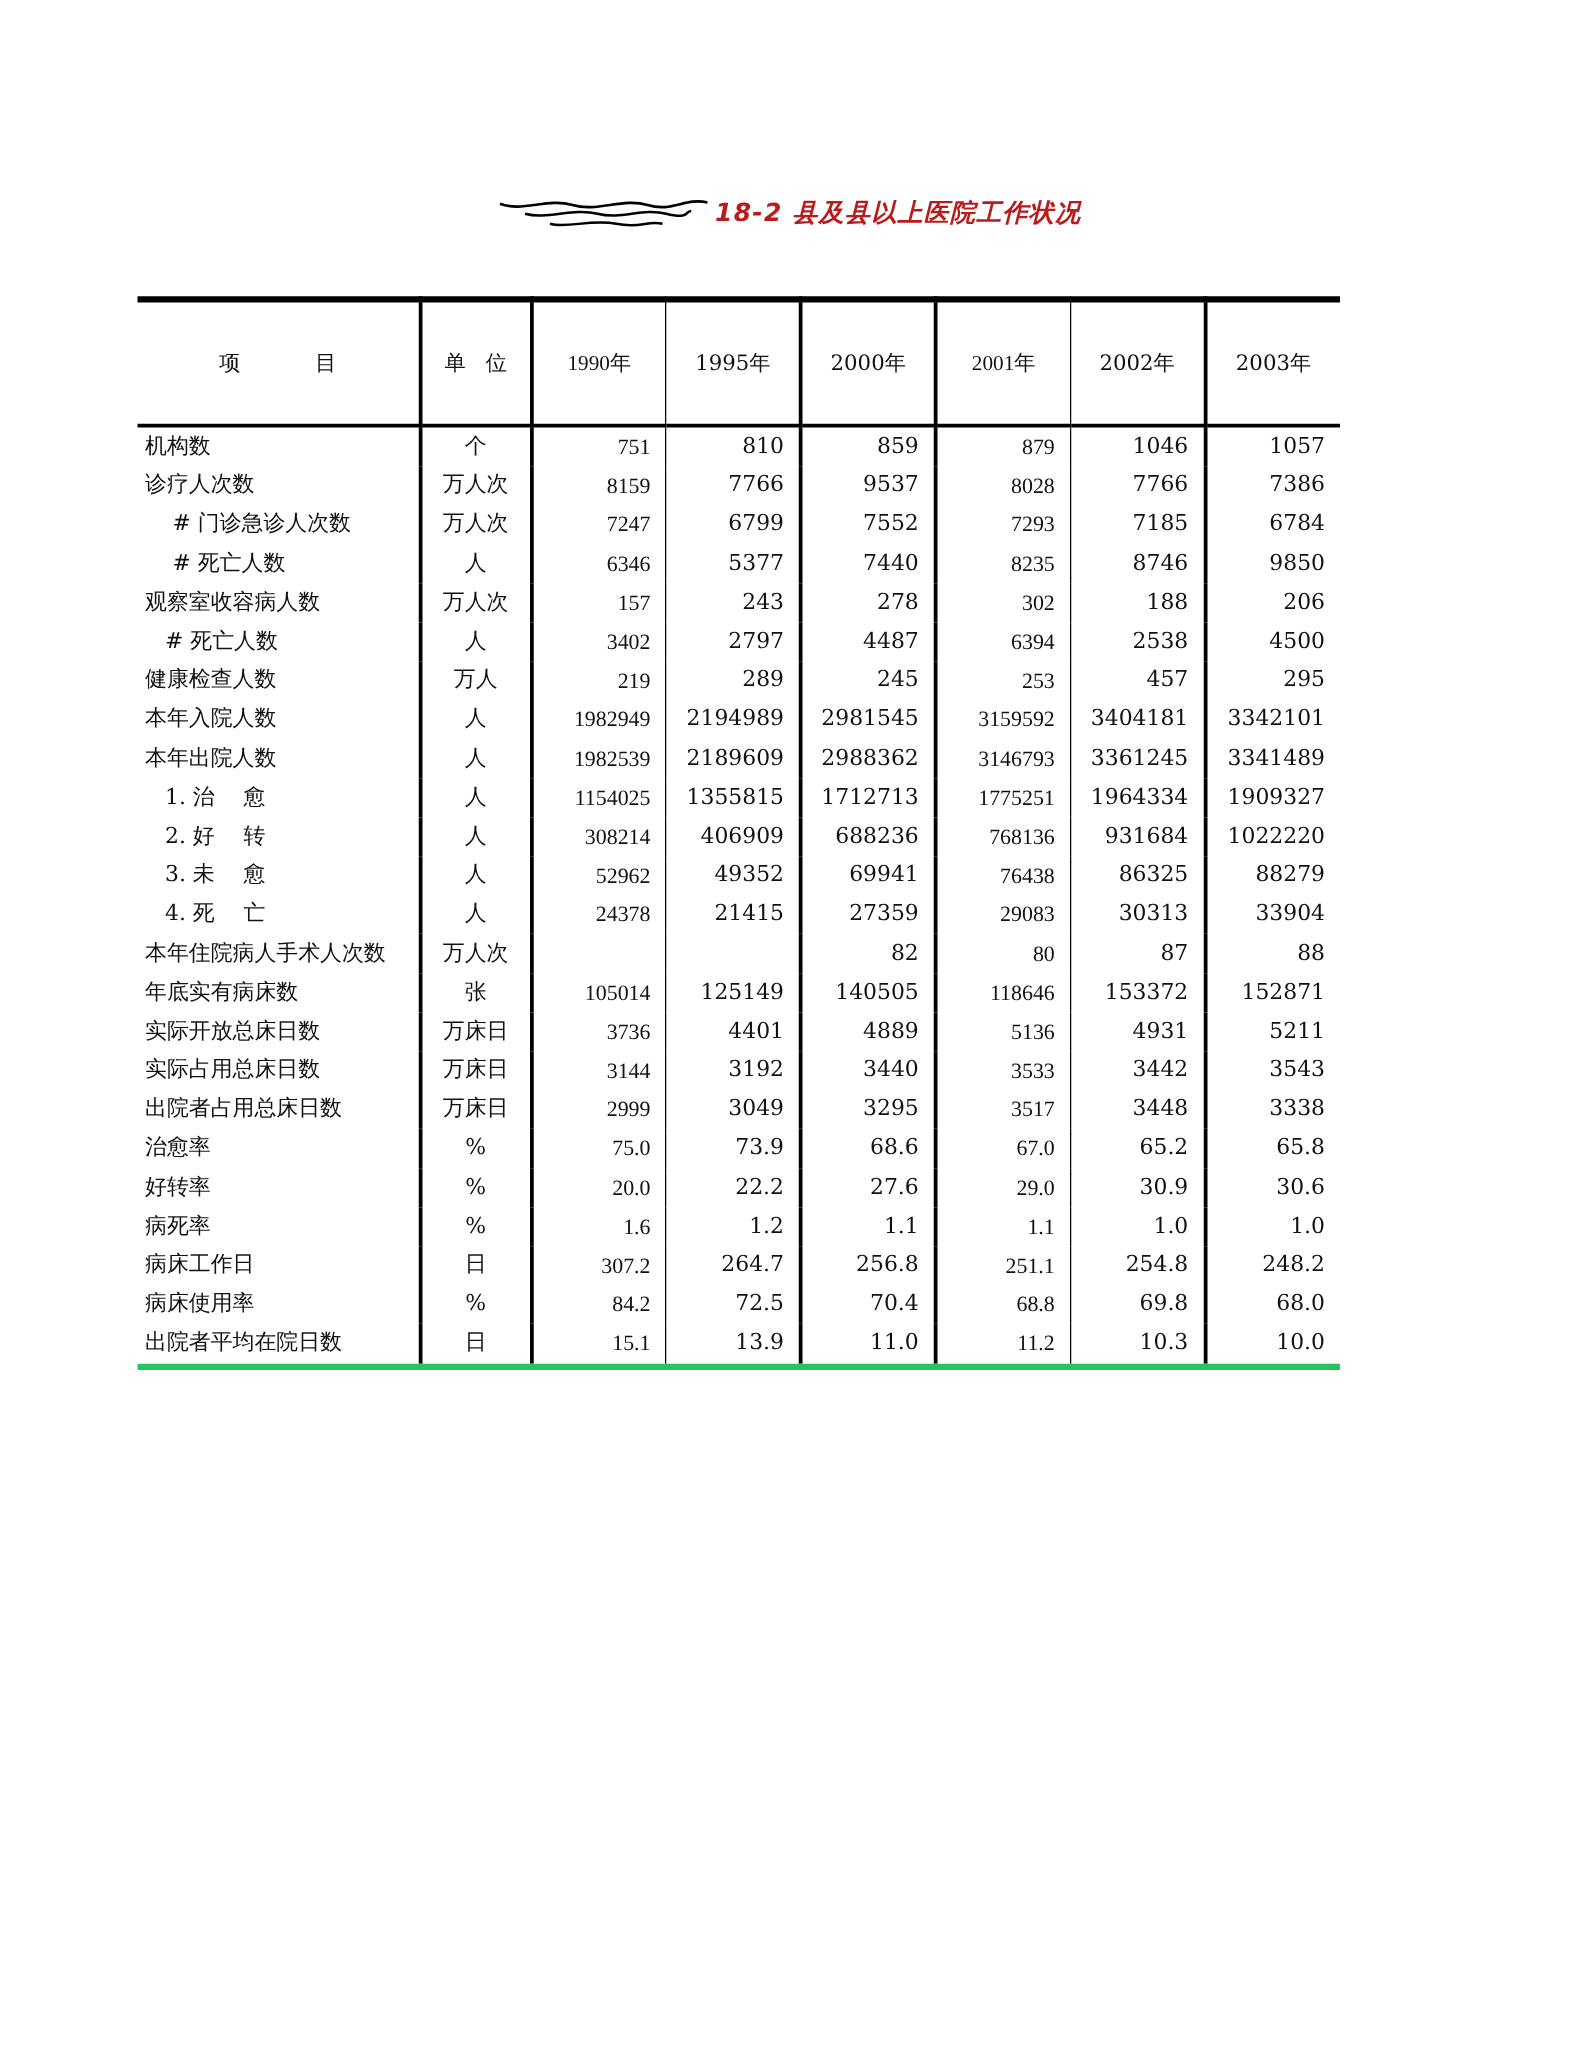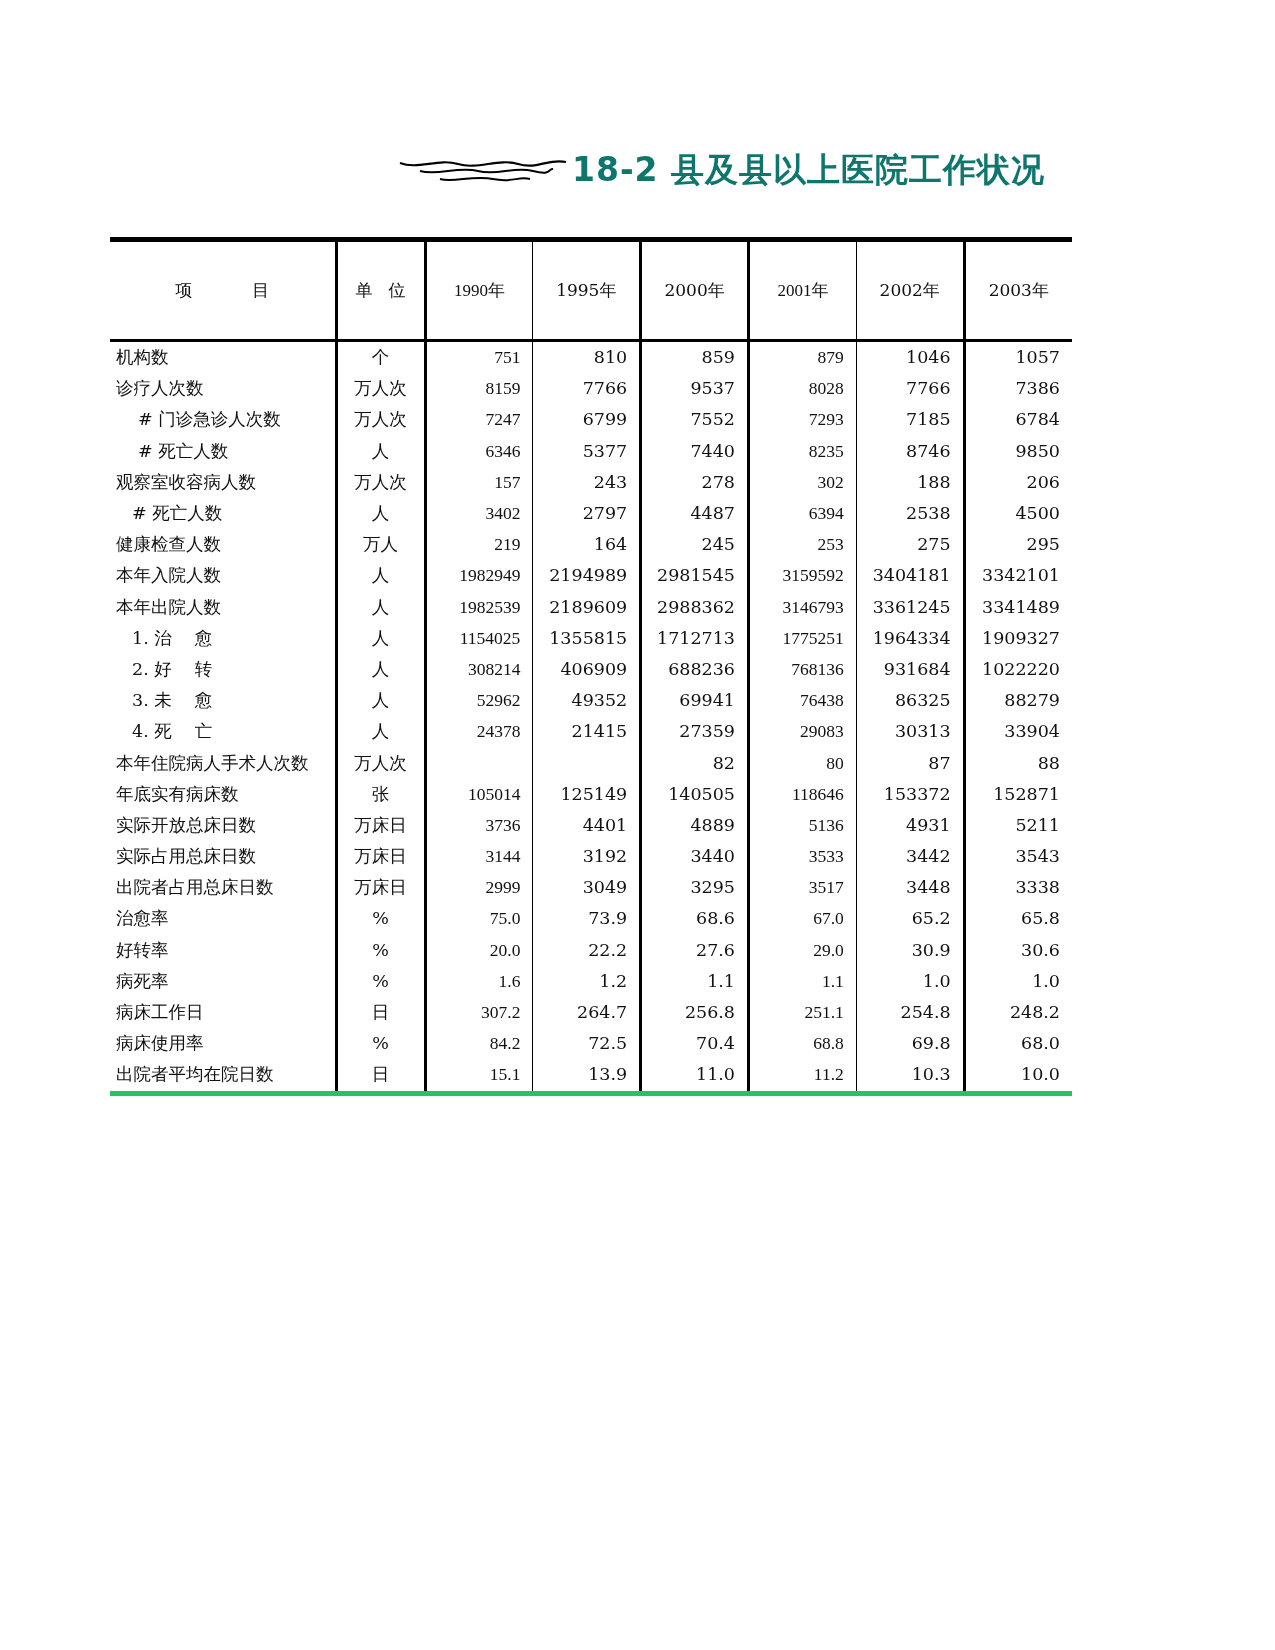--- a/index.html
+++ b/index.html
@@ -23,24 +23,25 @@
       align-items: center;
     }
     .title-decor {
       width: 170px;
       height: 40px;
       margin-right: 4px;
     }
     .title-text {
       font-family: "DejaVu Sans", "Liberation Sans", sans-serif;
       font-weight: bold;
-      font-size: 33px;
+      font-size: 20px;
       letter-spacing: 1px;
-      color: #0f766e;
+      color: #b91c1c;
       white-space: nowrap;
+      font-style: italic;
     }
     .table-wrap {
       position: absolute;
       top: 237px;
       left: 110px;
       width: 962px;
     }
     table.data-table {
       border-collapse: collapse;
       width: 962px;
@@ -188,24 +189,24 @@
           <td class="val vb-thick">2797</td>
           <td class="val vb-thick">4487</td>
           <td class="val vb-thin">6394</td>
           <td class="val vb-thick">2538</td>
           <td class="val vb-none">4500</td>
         </tr>
         <tr>
           <td class="item vb-thick">健康检查人数</td>
           <td class="unit vb-thick">万人</td>
           <td class="val vb-thin">219</td>
-          <td class="val vb-thick">164</td>
+          <td class="val vb-thick">289</td>
           <td class="val vb-thick">245</td>
           <td class="val vb-thin">253</td>
-          <td class="val vb-thick">275</td>
+          <td class="val vb-thick">457</td>
           <td class="val vb-none">295</td>
         </tr>
         <tr>
           <td class="item vb-thick">本年入院人数</td>
           <td class="unit vb-thick">人</td>
           <td class="val vb-thin">1982949</td>
           <td class="val vb-thick">2194989</td>
           <td class="val vb-thick">2981545</td>
           <td class="val vb-thin">3159592</td>
           <td class="val vb-thick">3404181</td>

